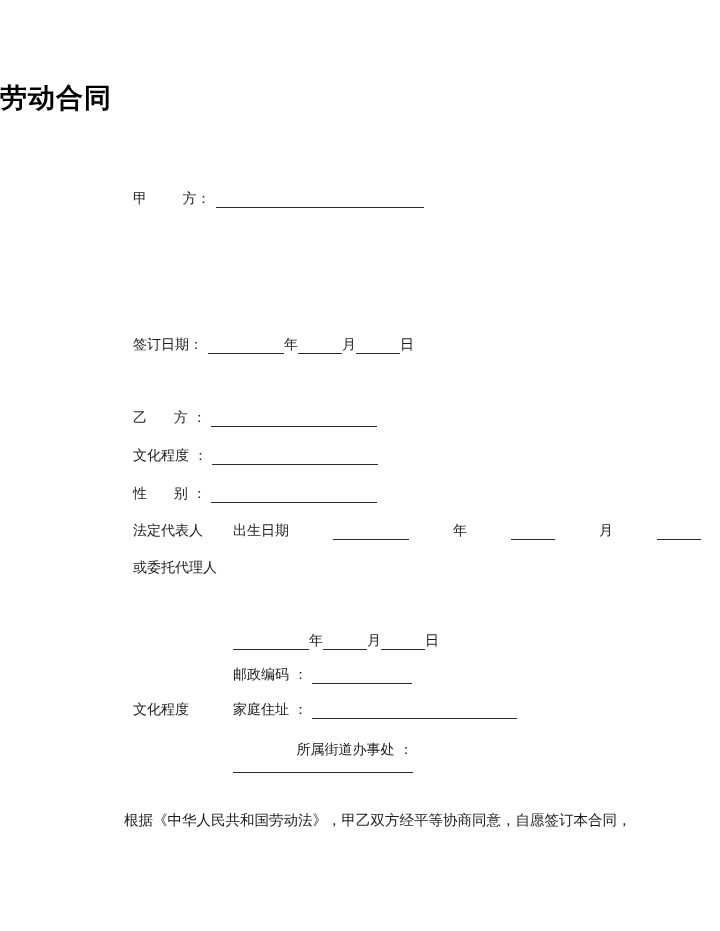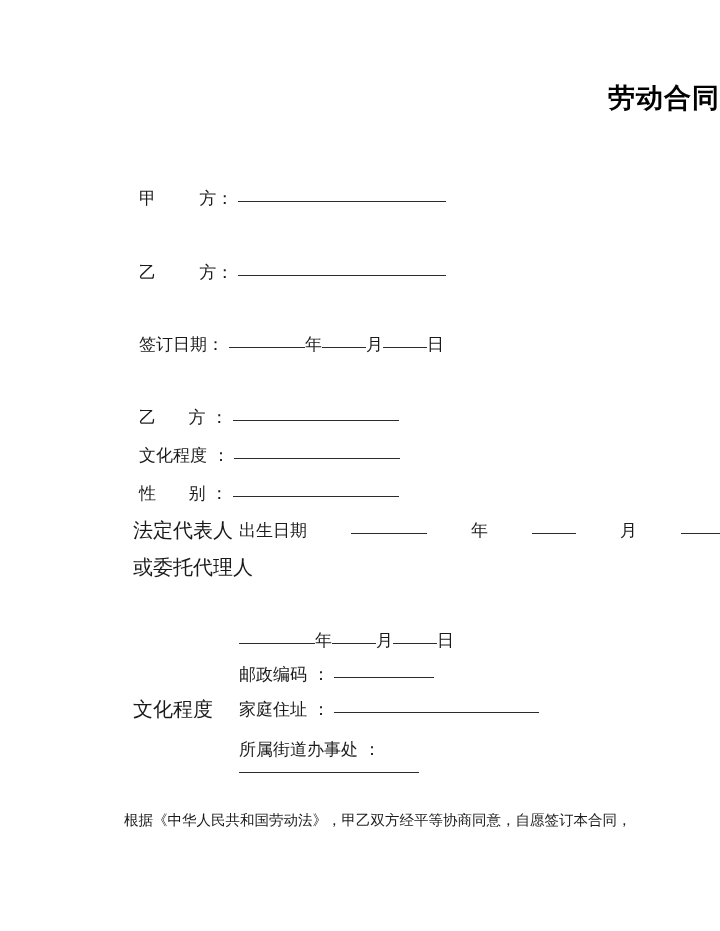--- a/index.html
+++ b/index.html
@@ -23,38 +23,37 @@
     height: 931px;
     background: #ffffff;
   }
 
   
   .doc-title {
     position: absolute;
     top: 82px;
     left: 0;
     width: 720px;
-    text-align: right;
+    text-align: left;
     font-size: 27px;
     font-weight: bold;
     letter-spacing: 1px;
     color: #000000;
     line-height: 1.2;
   }
 
   
   .frow {
     position: absolute;
     display: flex;
-    align-items: flex-start;
-    font-size: 17px;
+    align-items: flex-end;
+    font-size: 14px;
     line-height: 20px;
     white-space: nowrap;
     color: #1a1a1a;
-    margin-left: 6px;
   }
 
   .lbl {
     display: inline-block;
     white-space: pre;
   }
 
   
   .lbl-spaced {
     display: inline-block;
@@ -68,21 +67,21 @@
     vertical-align: baseline;
     flex: none;
   }
 
   .gap-sm { display: inline-block; width: 5px; }
   .gap-md { display: inline-block; width: 9px; }
 
   
   .col-label {
     position: absolute;
-    font-size: 20px;
+    font-size: 14px;
     line-height: 20px;
     white-space: nowrap;
   }
 
   
   .footer-para {
     position: absolute;
     top: 808px;
     left: 124px;
     width: 500px;
@@ -98,25 +97,20 @@
 <div class="page">
 
   <div class="doc-title">劳动合同</div>
 
   <div class="frow" style="top:188px; left:133px;">
     <span class="lbl-spaced">甲        方：</span>
     <span class="gap-sm"></span>
     <span class="rule" style="width:208px;"></span>
   </div>
 
-  <div class="frow" style="top:262px; left:133px;">
-    <span class="lbl-spaced">乙        方：</span>
-    <span class="gap-sm"></span>
-    <span class="rule" style="width:208px;"></span>
-  </div>
 
   <div class="frow" style="top:334px; left:133px;">
     <span class="lbl">签订日期：</span>
     <span class="gap-sm"></span>
     <span class="rule" style="width:76px;"></span>
     <span class="lbl">年</span>
     <span class="rule" style="width:44px;"></span>
     <span class="lbl">月</span>
     <span class="rule" style="width:44px;"></span>
     <span class="lbl">日</span>

